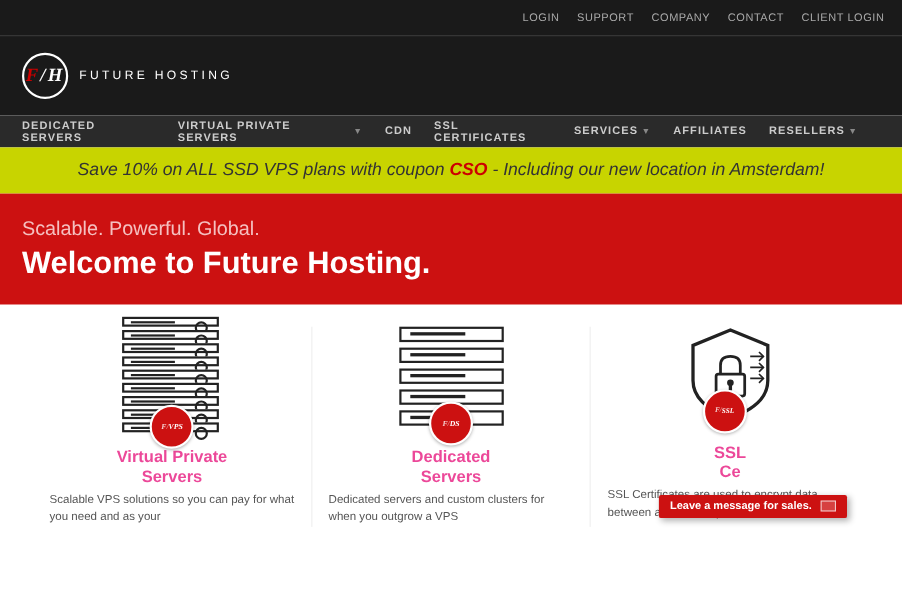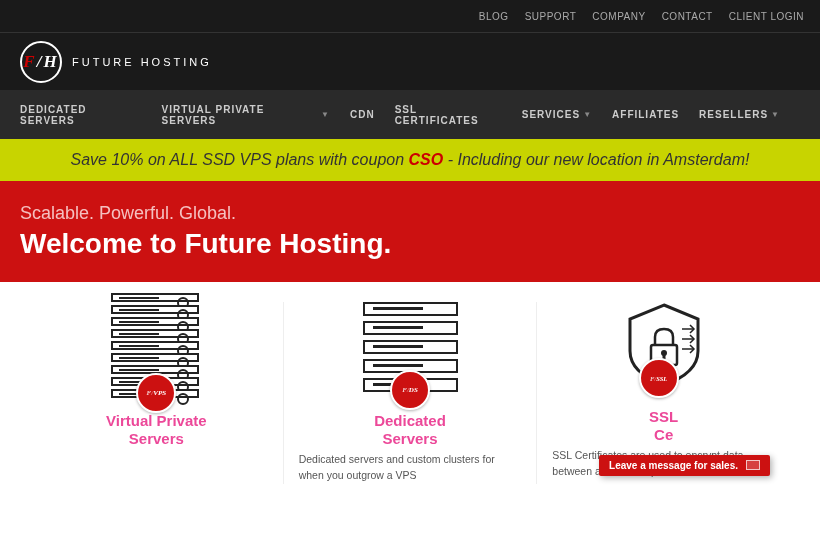--- a/index.html
+++ b/index.html
@@ -18,21 +18,21 @@
       color: #aaa;
       text-decoration: none;
       font-size: 10px;
       margin-left: 16px;
       letter-spacing: 0.5px;
     }
 
     
     .header {
       background: #1a1a1a;
-      height: 58px;
+      height: 73px;
       display: flex;
       align-items: center;
       padding: 12px 20px;
       border-top: 1px solid #333;
     }
     .logo {
       display: flex;
       align-items: center;
       color: #fff;
       font-size: 13px;
@@ -65,21 +65,21 @@
     .logo-text {
       font-size: 11px;
       letter-spacing: 3px;
       color: #fff;
       font-weight: normal;
     }
 
     
     .nav {
       background: #2a2a2a;
-      height: 49px;
+      height: 29px;
       display: flex;
       align-items: center;
       padding: 0 20px;
     }
     .nav a {
       color: #ccc;
       text-decoration: none;
       font-size: 10px;
       letter-spacing: 1px;
       margin-right: 20px;
@@ -261,21 +261,21 @@
       width: 14px;
       height: 10px;
       border: 1.5px solid rgba(255,255,255,0.7);
       background: rgba(255,255,255,0.2);
     }
   </style>
 </head>
 <body>
 
 <div class="top-bar">
-  <a>BLOG</a>
+  <a>LOGIN</a>
   <a>SUPPORT</a>
   <a>COMPANY</a>
   <a>CONTACT</a>
   <a>CLIENT LOGIN</a>
 </div>
 
 <div class="header">
   <div class="logo">
     <div class="logo-icon">
       <span class="logo-fh"><span class="slash">F</span>/H</span>
@@ -327,20 +327,21 @@
           <div class="server-row"></div>
           <div class="server-row"></div>
           <div class="server-row"></div>
         </div>
         <div class="badge" style="bottom:-12px;">
           <span style="font-size:7px; font-style:italic; font-family:Georgia;"><span style="opacity:0.8">F</span><span style="opacity:0.5">/</span>VPS</span>
         </div>
       </div>
     </div>
     <div class="card-title" style="margin-top:20px;">Virtual Private<br>Servers</div>
+    <div class="card-desc">Scalable VPS solutions so you can pay for what you need and as your</div>
   </div>
 
   <div class="card">
     <div class="card-icon">
       <div style="position:relative;">
         <div class="ded-server">
           <div class="ded-row"></div>
           <div class="ded-row"></div>
           <div class="ded-row"></div>
           <div class="ded-row"></div>

